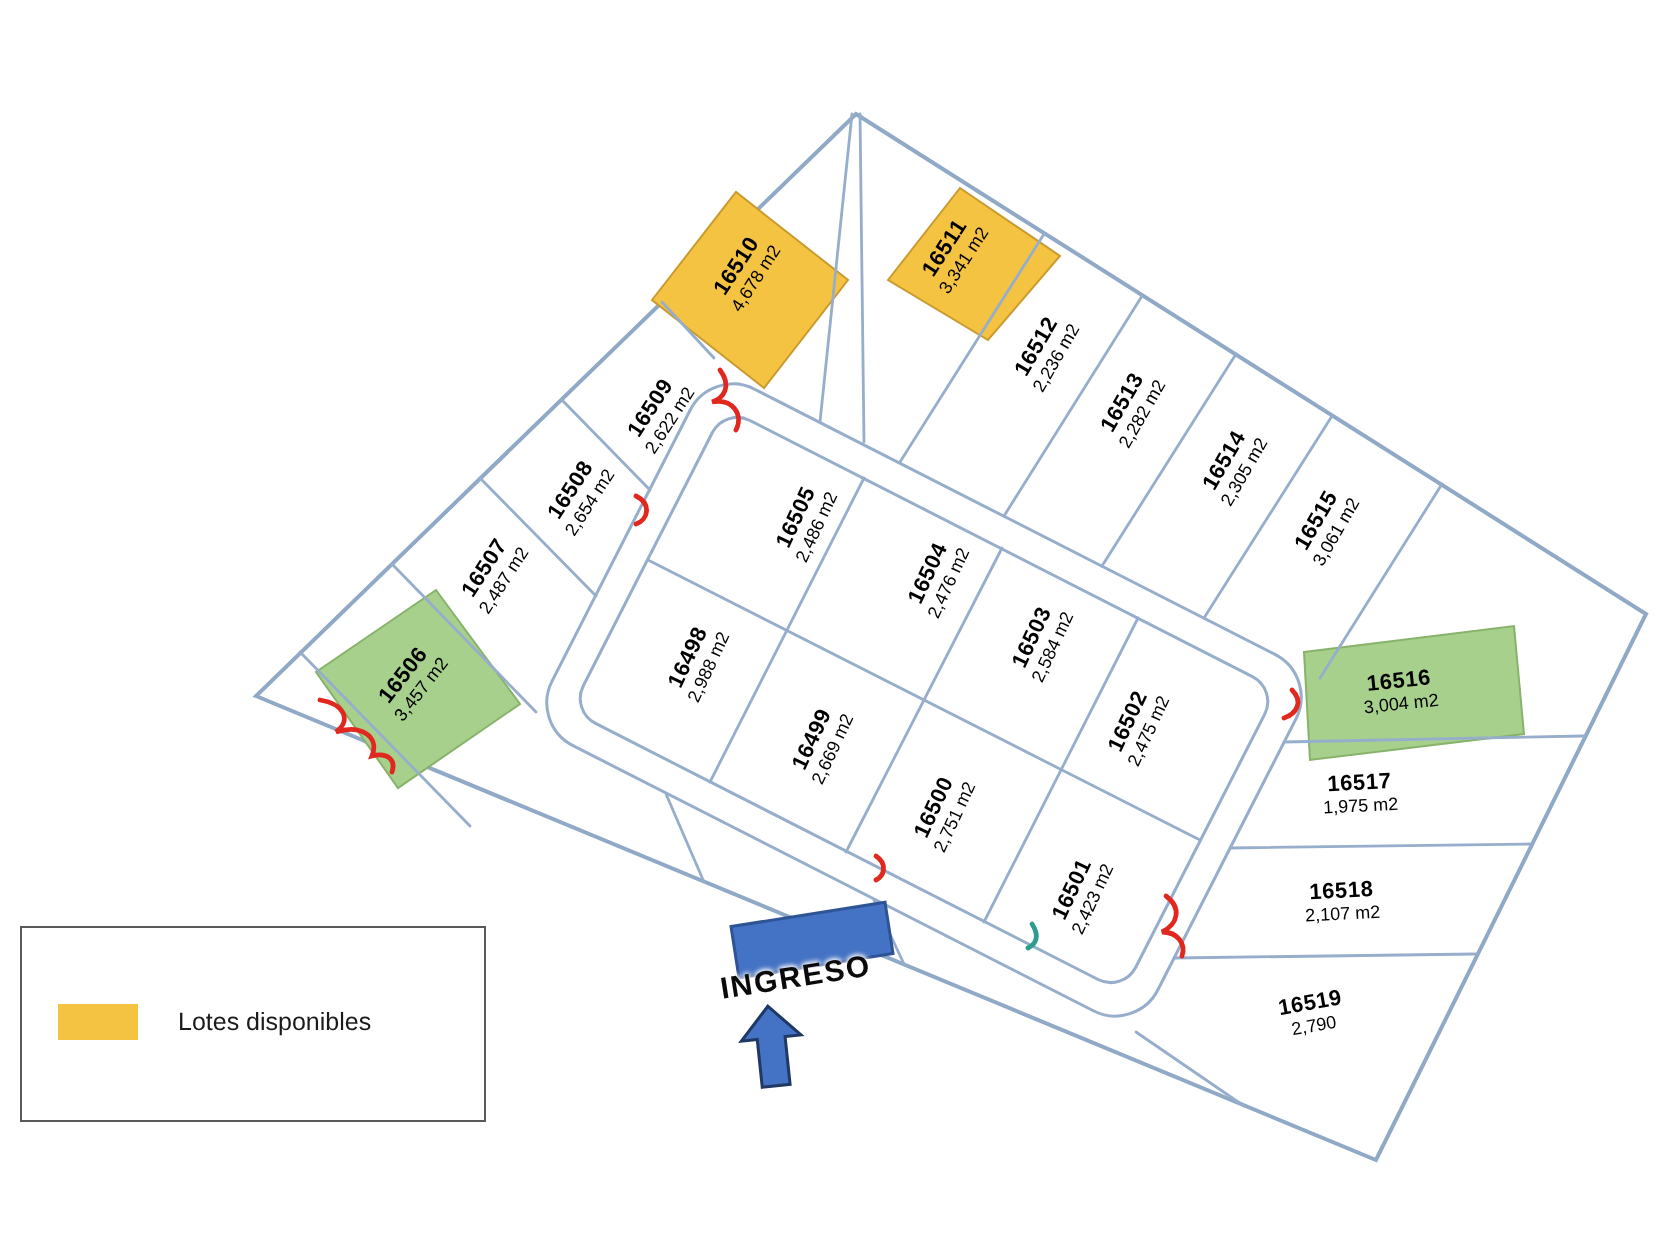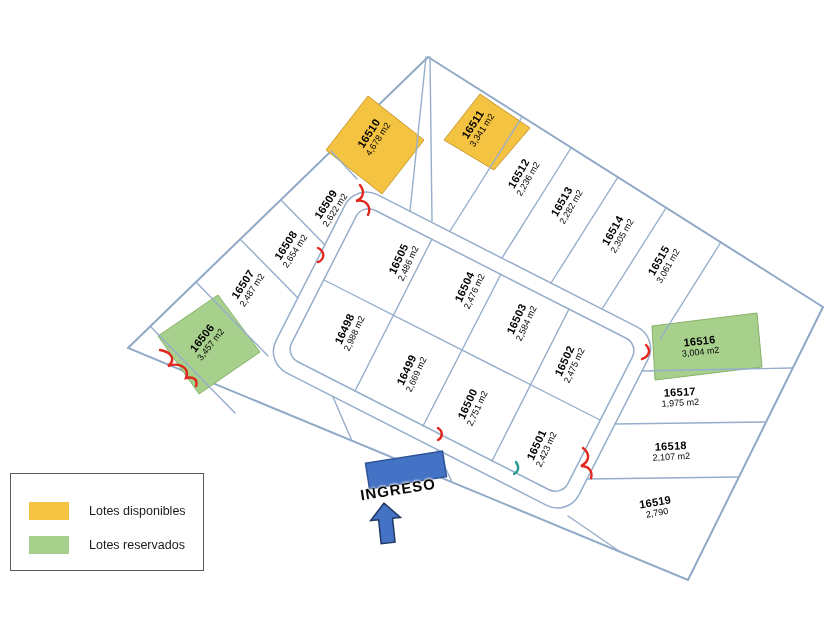--- a/index.html
+++ b/index.html
@@ -7,22 +7,22 @@
   #stage{position:relative;width:840px;height:630px;background:#ffffff;overflow:hidden;}
   #plan-svg{position:absolute;left:0;top:0;}
   .lot-label{position:absolute;transform:translate(-50%,-50%) rotate(var(--r,0deg));
              text-align:center;line-height:1.12;white-space:nowrap;color:#000;}
   .lot-id{font-weight:bold;font-size:11px;letter-spacing:.3px;}
   .lot-area{font-size:9px;}
   .entrance-label{position:absolute;left:398px;top:489px;
              transform:translate(-50%,-50%) rotate(-9deg);
              font-weight:bold;font-size:15px;letter-spacing:1px;color:#0a0a0a;
              text-shadow:0 0 3px #fff,0 0 3px #fff,0 0 2px #fff;}
-  .legend{position:absolute;left:10px;top:473px;width:194px;height:98px;
-          background:#ffffff;border:1px solid #595959;box-sizing:border-box;padding-top:28px;}
+  .legend{position:absolute;left:10px;top:463px;width:233px;height:98px;
+          background:#ffffff;border:1px solid #595959;box-sizing:border-box;padding-top:38px;}
   .legend-item{display:flex;align-items:center;margin:0 0 16px 18px;}
   .swatch{width:40px;height:18px;margin-right:20px;flex:0 0 auto;}
   .swatch-available{background:#F5C342;}
   .swatch-reserved{background:#A8D08D;}
   .legend-text{font-size:12.5px;color:#1a1a1a;}
 </style>
 </head>
 <body>
 
 <div id="stage">
@@ -179,19 +179,15 @@
     <div class="lot-area">2,790</div>
   </div>
 
   <div class="entrance-label">INGRESO</div>
 
   <div class="legend">
     <div class="legend-item">
       <span class="swatch swatch-available"></span>
       <span class="legend-text">Lotes disponibles</span>
     </div>
-    <div class="legend-item">
-      <span class="swatch swatch-reserved"></span>
-      <span class="legend-text">Lotes reservados</span>
-    </div>
   </div>
 
 </div>
 
 </body></html>

